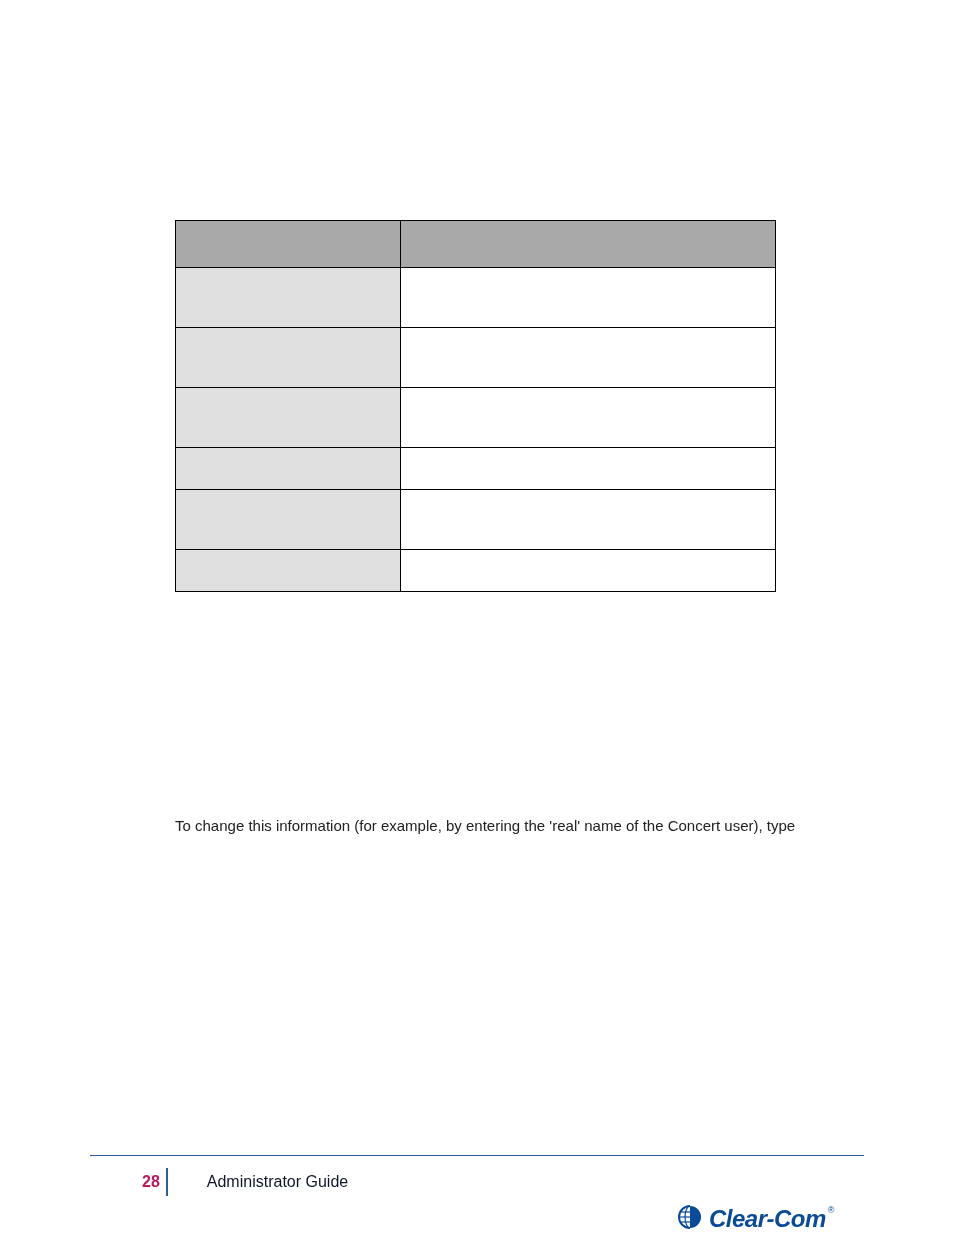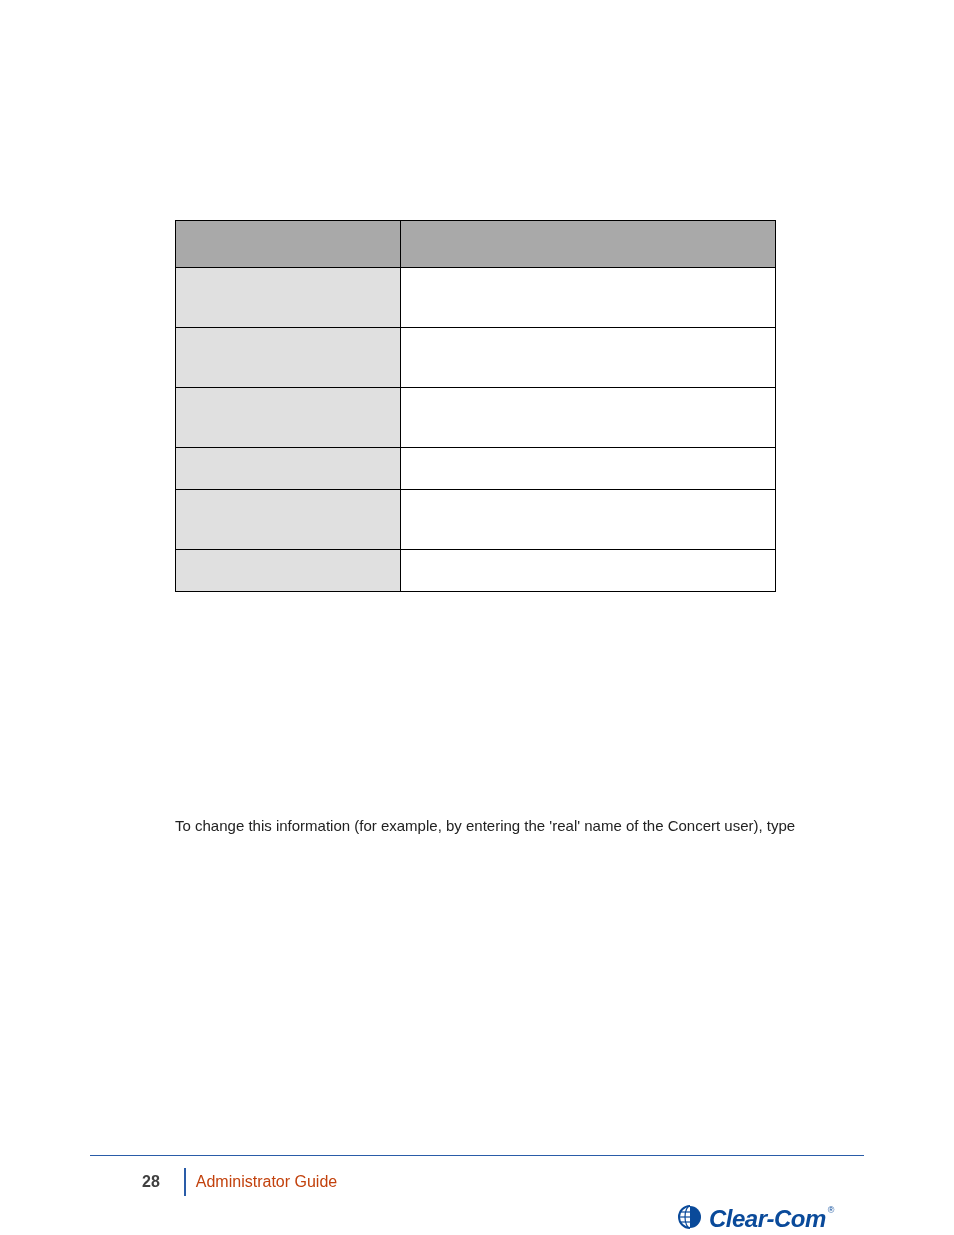--- a/index.html
+++ b/index.html
@@ -69,32 +69,33 @@
   }
   .footer-left {
     position: absolute;
     left: 142px;
     top: 1168px;
     display: flex;
     align-items: center;
     font-size: 16px;
   }
   .page-num {
-    color: #404040;
+    color: #be185d;
     font-weight: bold;
-    padding-right: 24px;
+    padding-right: 6px;
   }
   .vbar {
     width: 2px;
     height: 28px;
     background: #2a5ca8;
     margin-right: 10px;
   }
   .guide {
-    color: #c2410c;
+    color: #0f172a;
+    margin-left: 29px;
   }
   .footer-right {
     position: absolute;
     right: 120px;
     top: 1204px;
     display: flex;
     align-items: center;
     gap: 6px;
   }
   .logo-text {

